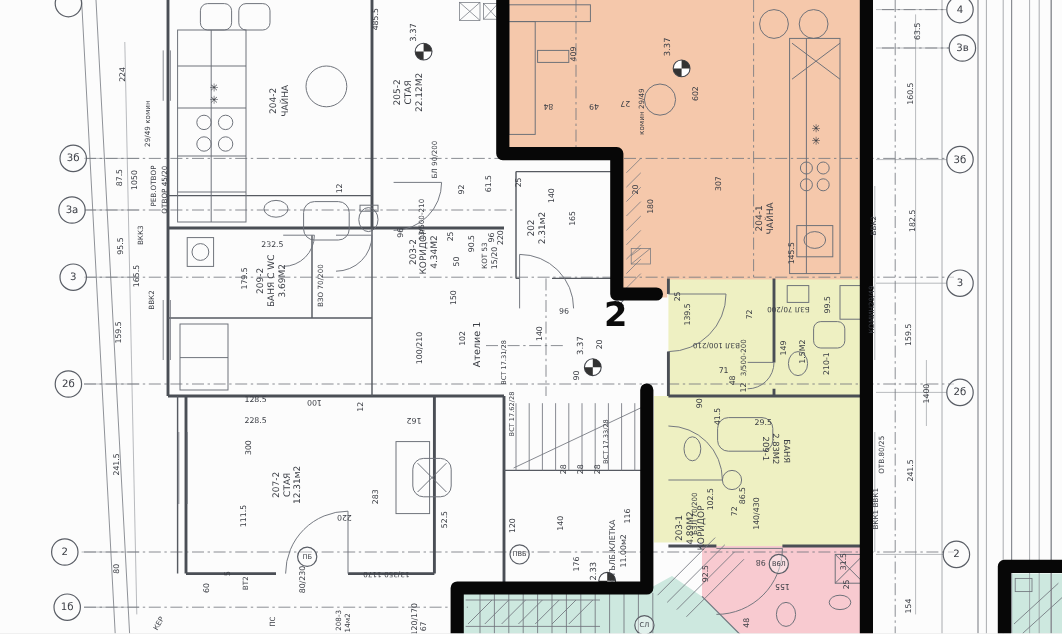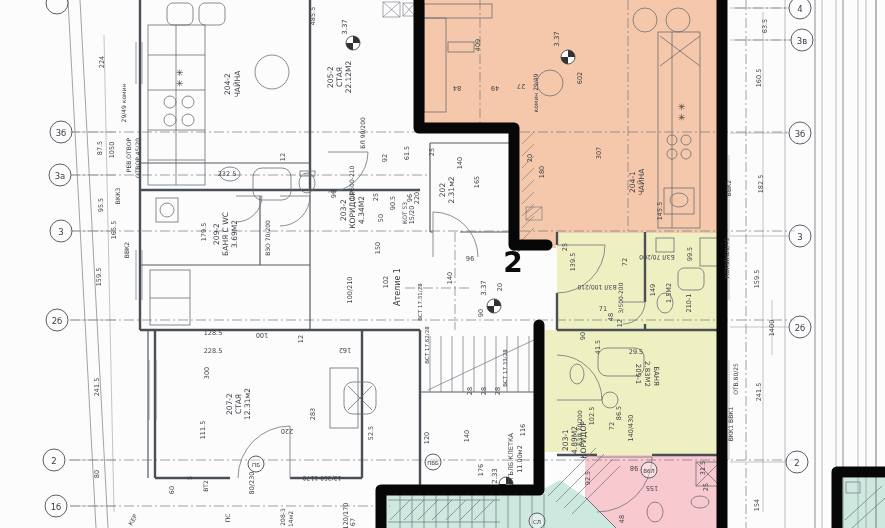--- a/index.html
+++ b/index.html
@@ -172,21 +172,21 @@
       <span class="t" style="left: 127px; top: 250px; font-size: 6px; transform: translate(-50%, -50%) rotate(-90deg);">ВВК2</span>
       <span class="t" style="left: 114px; top: 230px; font-size: 6.5px; transform: translate(-50%, -50%) rotate(-90deg);">165.5</span>
       <span class="t" style="left: 180px; top: 78px; font-size: 9px; transform: translate(-50%, -50%) rotate(-90deg);">✳ ✳</span>
       <span class="t" style="left: 228px; top: 84px; font-size: 7.5px; transform: translate(-50%, -50%) rotate(-90deg);">204-2</span>
       <span class="t" style="left: 238px; top: 84px; font-size: 7.5px; transform: translate(-50%, -50%) rotate(-90deg);">ЧАЙНА</span>
       <span class="t" style="left: 331px; top: 77px; font-size: 7.5px; transform: translate(-50%, -50%) rotate(-90deg);">205-2</span>
       <span class="t" style="left: 340px; top: 77px; font-size: 7.5px; transform: translate(-50%, -50%) rotate(-90deg);">СТАЯ</span>
       <span class="t" style="left: 349px; top: 77px; font-size: 7.5px; transform: translate(-50%, -50%) rotate(-90deg);">22.12М2</span>
       <span class="t" style="left: 313px; top: 16px; font-size: 6.5px; transform: translate(-50%, -50%) rotate(-90deg);">485.5</span>
       <span class="t" style="left: 345px; top: 27px; font-size: 7px; transform: translate(-50%, -50%) rotate(-90deg);">3.37</span>
-      <span class="t" style="left: 227px; top: 174px; font-size: 6.5px; transform: translate(-50%, -50%) rotate(0deg);">232.5</span>
+      <span class="t" style="left: 227px; top: 204px; font-size: 6.5px; transform: translate(-50%, -50%) rotate(0deg);">232.5</span>
       <span class="t" style="left: 204px; top: 232px; font-size: 6.5px; transform: translate(-50%, -50%) rotate(-90deg);">179.5</span>
       <span class="t" style="left: 283px; top: 157px; font-size: 6.5px; transform: translate(-50%, -50%) rotate(-90deg);">12</span>
       <span class="t" style="left: 385px; top: 158px; font-size: 6.5px; transform: translate(-50%, -50%) rotate(-90deg);">92</span>
       <span class="t" style="left: 363px; top: 133px; font-size: 6px; transform: translate(-50%, -50%) rotate(-90deg);">БЛ 90/200</span>
       <span class="t" style="left: 268px; top: 238px; font-size: 6px; transform: translate(-50%, -50%) rotate(-90deg);">ВЗО 70/200</span>
       <span class="t" style="left: 217px; top: 234px; font-size: 7.5px; transform: translate(-50%, -50%) rotate(-90deg);">209-2</span>
       <span class="t" style="left: 226px; top: 234px; font-size: 7.5px; transform: translate(-50%, -50%) rotate(-90deg);">БАНЯ С WC</span>
       <span class="t" style="left: 235px; top: 234px; font-size: 7.5px; transform: translate(-50%, -50%) rotate(-90deg);">3.69М2</span>
       <span class="t" style="left: 344px; top: 210px; font-size: 7.5px; transform: translate(-50%, -50%) rotate(-90deg);">203-2</span>
       <span class="t" style="left: 353px; top: 210px; font-size: 7.5px; transform: translate(-50%, -50%) rotate(-90deg);">КОРИДОР</span>

